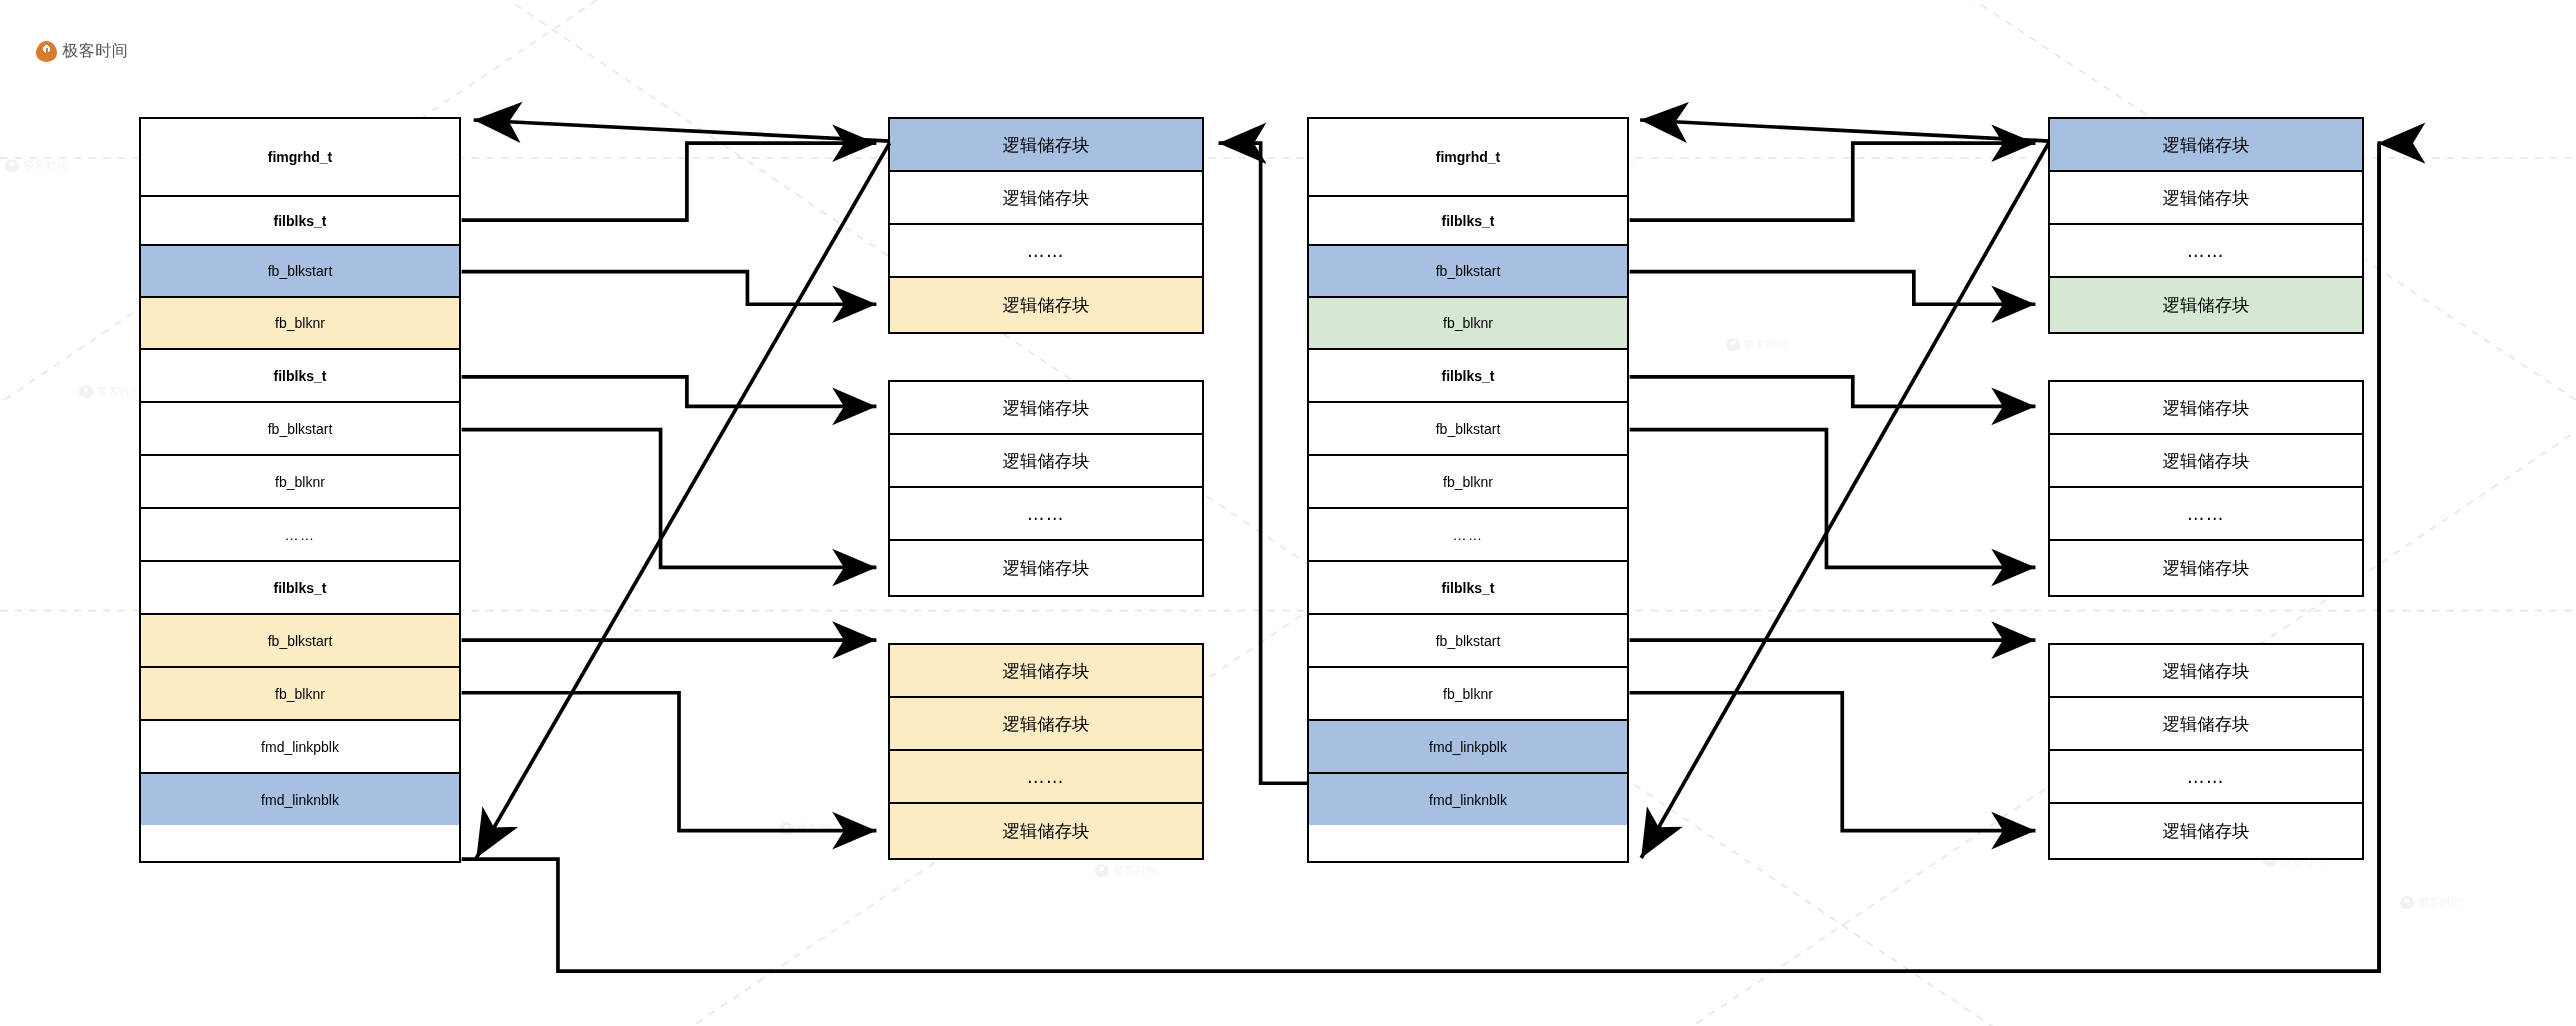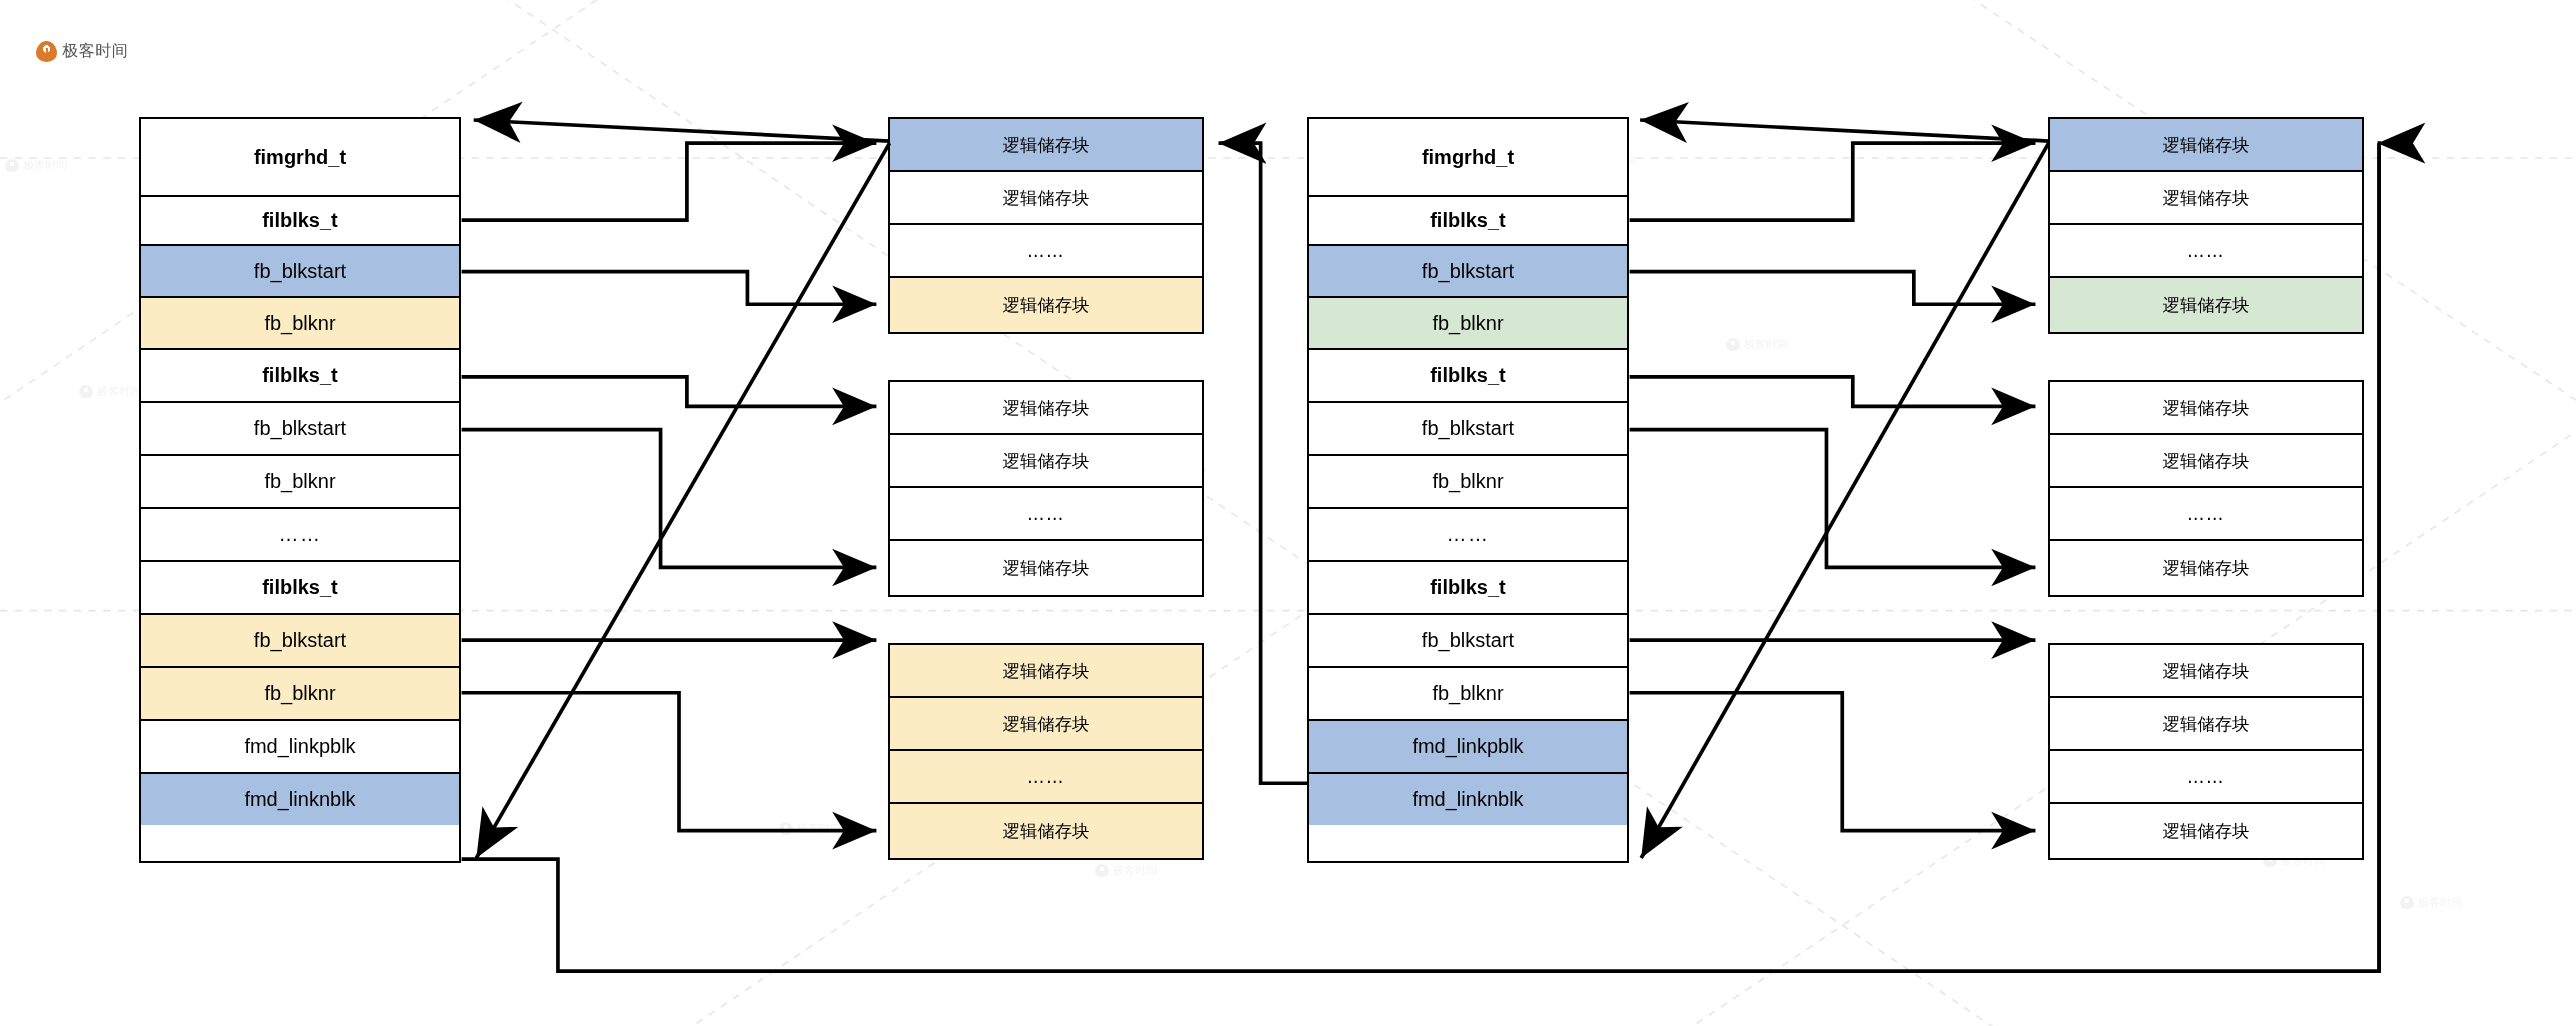--- a/index.html
+++ b/index.html
@@ -21,21 +21,21 @@
       background:radial-gradient(circle at 50% 38%,#ffffff 0 22%,#bdbdbd 23% 100%);}
   .wm-tile .t{font-size:11px;color:#bdbdbd;font-family:"DejaVu Sans",sans-serif;white-space:nowrap;}
 
   #diagonals{position:absolute;left:0;top:0;width:2576px;height:1027px;z-index:0;pointer-events:none;}
 
   
   .struct{position:absolute;z-index:3;background:#fff;
           border:2.6px solid #000;box-sizing:border-box;}
   .row{border-bottom:2.6px solid #000;box-sizing:border-box;
        display:flex;align-items:center;justify-content:center;
-       font-size:20px;color:#000;background:#fff;}
+       font-size:14px;color:#000;background:#fff;}
   .row:last-child{border-bottom:none;}
   .row.bold{font-weight:bold;}
   .row.blue{background:#a7bfe0;}
   .row.yellow{background:#fcecc4;}
   .row.green{background:#d6e8d3;}
   .row.cn{font-family:"DejaVu Sans",sans-serif;font-size:17.4px;}
   .row.dots{letter-spacing:1.6px;}
 
   
   #wires{position:absolute;left:0;top:0;width:2576px;height:1027px;z-index:4;pointer-events:none;}

